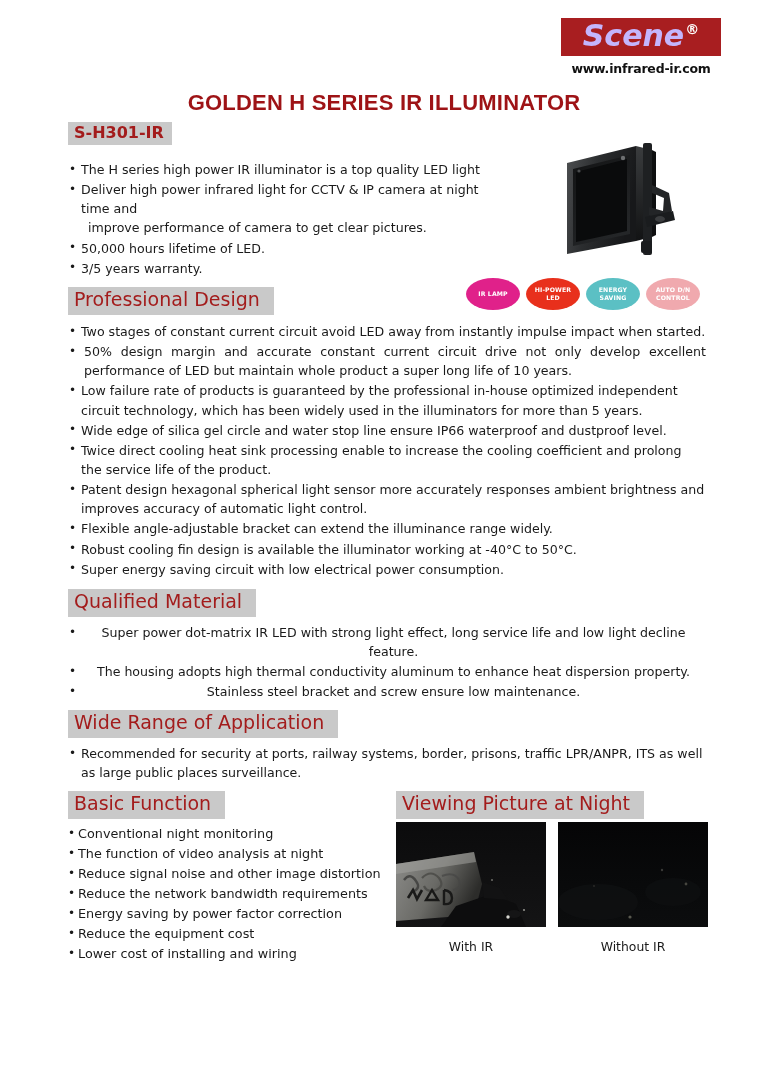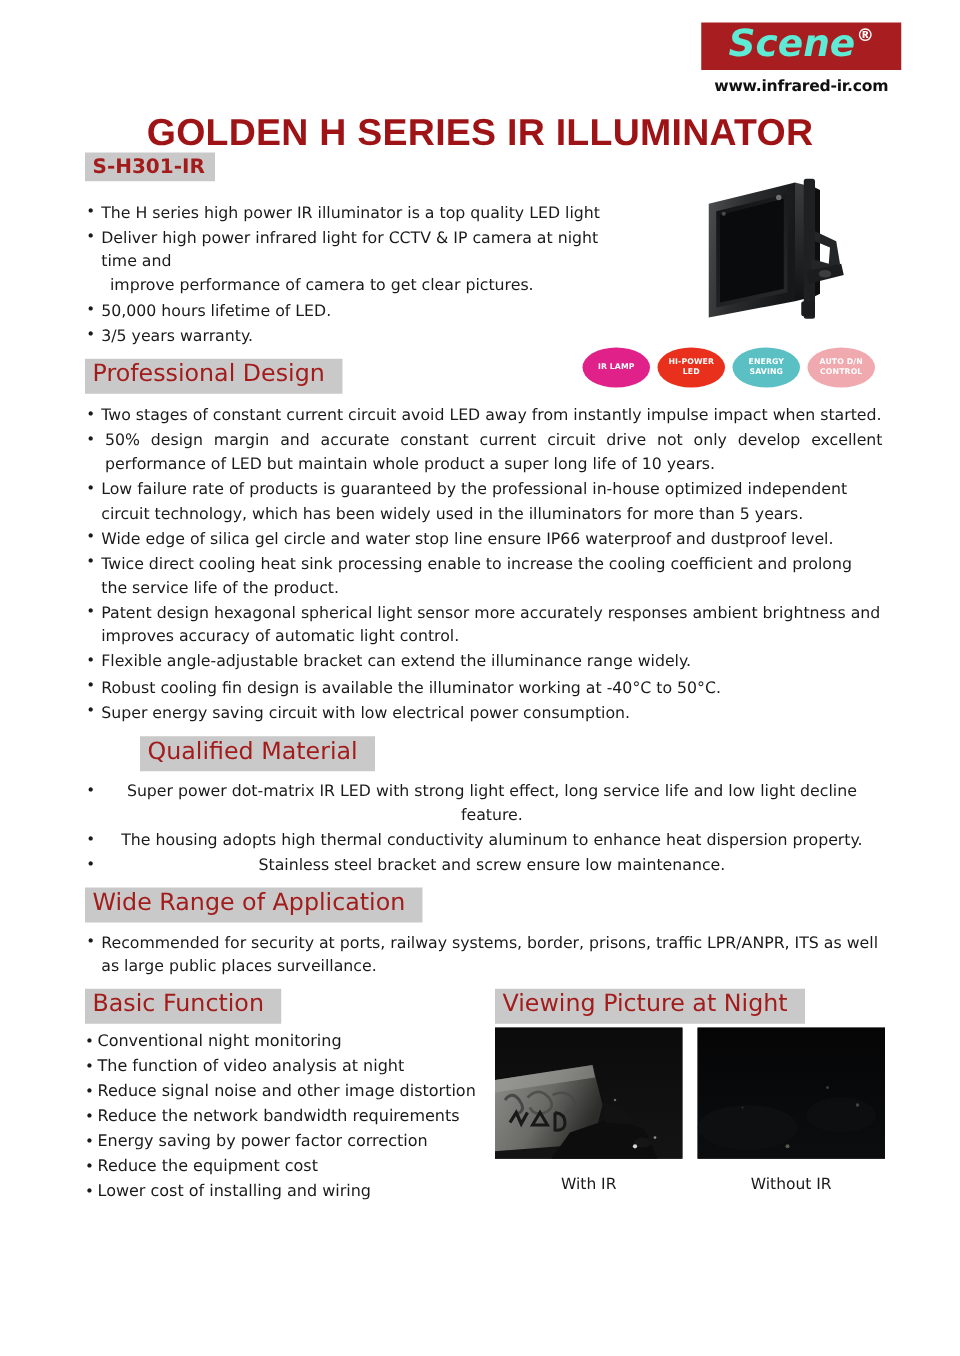--- a/index.html
+++ b/index.html
@@ -34,21 +34,21 @@
     background: #a81e20;
     padding: 3px 22px 5px 22px;
     line-height: 1;
   }
   .logo-text {
     display: inline-block;
     font-family: "DejaVu Sans", "Liberation Sans", sans-serif;
     font-style: italic;
     font-weight: bold;
     font-size: 30px;
-    color: #5eead4;
+    color: #c4b5fd;
     letter-spacing: 0px;
     vertical-align: baseline;
     text-align: right;
   }
   .logo-reg {
     display: inline-block;
     font-size: 14px;
     font-weight: bold;
     color: #ffffff;
     vertical-align: top;
@@ -63,21 +63,21 @@
     letter-spacing: -0.2px;
   }
 
   
   .main-title {
     position: absolute;
     top: 90px;
     left: 0;
     width: 768px;
     text-align: center;
-    font-size: 30px;
+    font-size: 22px;
     font-weight: bold;
     color: #9e1316;
     letter-spacing: 0.2px;
     font-family: "Liberation Sans", "DejaVu Sans", sans-serif;
   }
 
   
   .model {
     position: absolute;
     top: 122px;
@@ -192,21 +192,21 @@
     line-height: 1.25;
     letter-spacing: 0.1px;
     padding: 0 3px;
     box-sizing: border-box;
   }
 
   
   .sec-pro-head { position: absolute; top: 287px; left: 68px; }
   .sec-pro-body { position: absolute; top: 322px; left: 68px; width: 638px; }
 
-  .sec-qm-head { position: absolute; top: 589px; left: 68px; margin-left: 44px; }
+  .sec-qm-head { position: absolute; top: 589px; left: 68px; }
   .sec-qm-body { position: absolute; top: 623px; left: 68px; width: 638px; text-align: center; }
 
   .sec-wra-head { position: absolute; top: 710px; left: 68px; }
   .sec-wra-body { position: absolute; top: 744px; left: 68px; width: 638px; }
 
   .sec-bf-head { position: absolute; top: 791px; left: 68px; }
   .sec-bf-body { position: absolute; top: 824px; left: 68px; width: 330px; }
 
   .sec-vp-head { position: absolute; top: 791px; left: 396px; }
   .sec-vp-body { position: absolute; top: 822px; left: 396px; width: 312px; }

